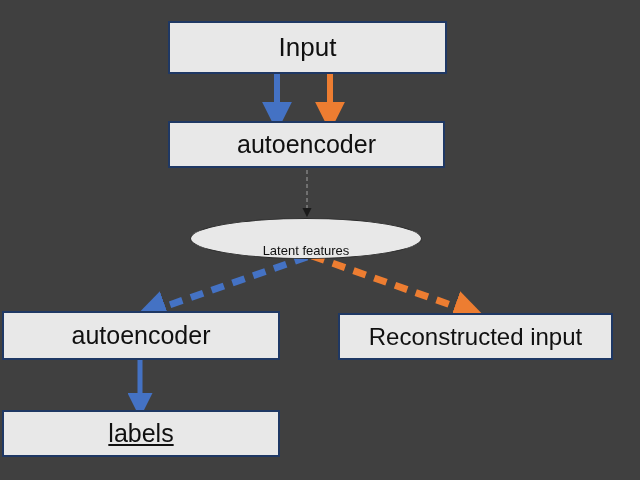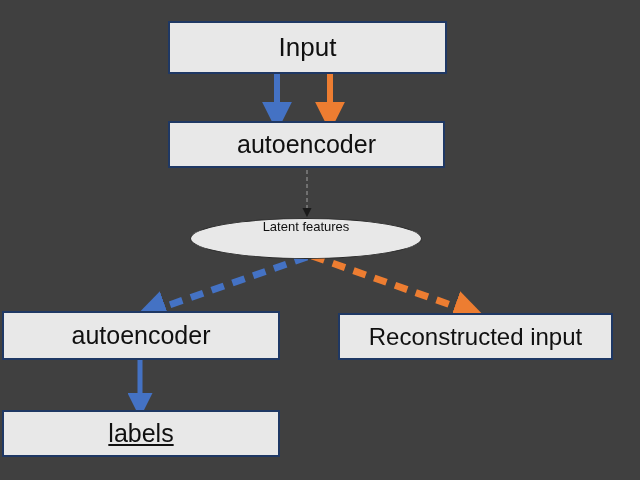--- a/index.html
+++ b/index.html
@@ -38,21 +38,21 @@
     position: absolute;
     box-sizing: border-box;
     left: 190px;
     top: 218px;
     width: 232px;
     height: 41px;
     background: #E8E8E8;
     border: 1.5px solid #2b2b2b;
     border-radius: 50%;
     display: flex;
-    align-items: flex-start;
+    align-items: flex-end;
     justify-content: center;
     font-size: 13px;
     color: #101010;
     white-space: nowrap;
   }
 
   svg.edges {
     position: absolute;
     left: 0;
     top: 0;

